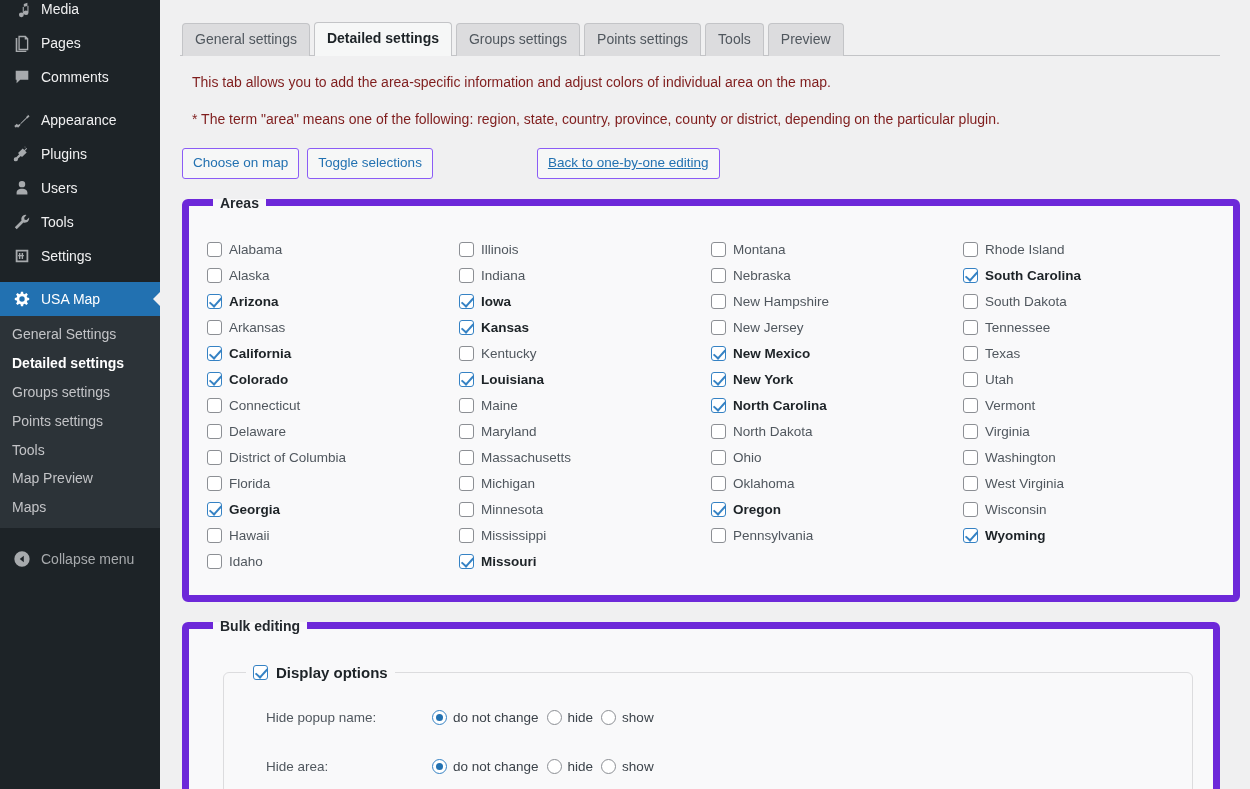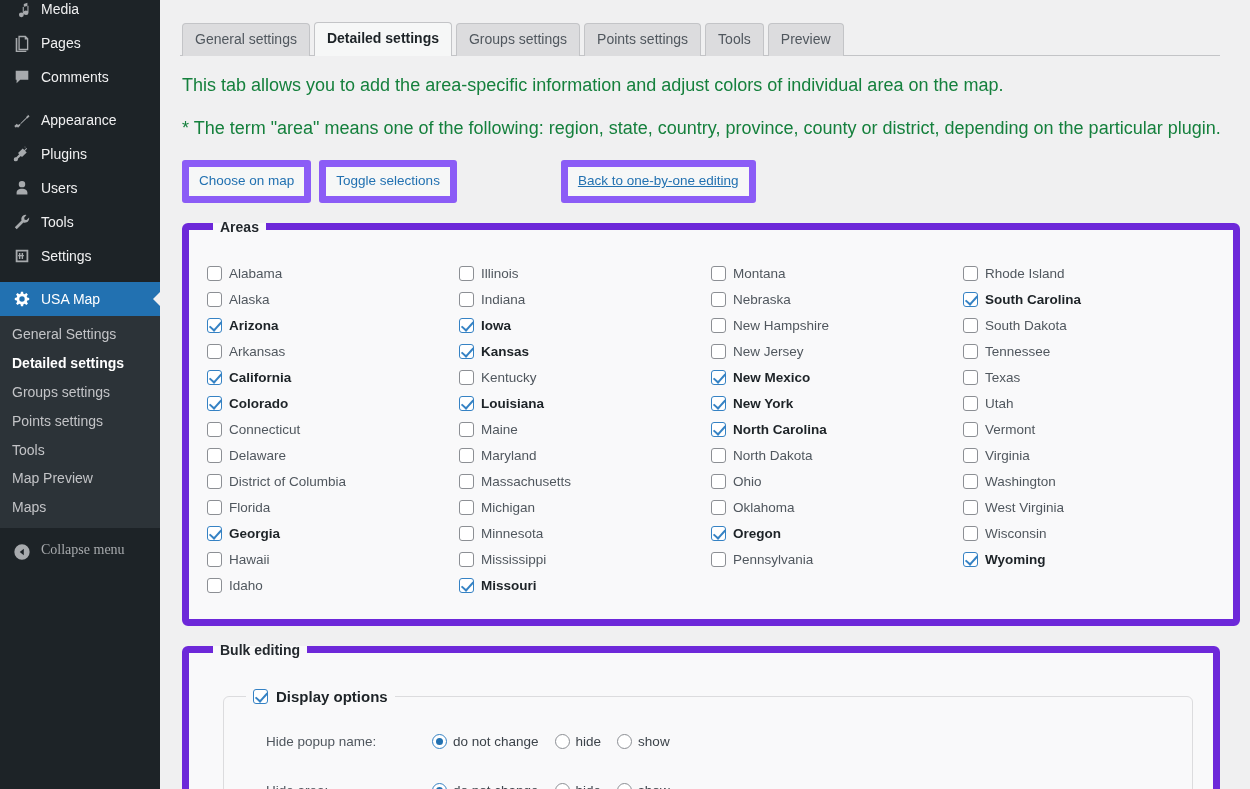--- a/index.html
+++ b/index.html
@@ -48,23 +48,23 @@
   }
   .submenu { background: #2c3338; padding: 4px 0 6px 0; }
   .submenu-item {
     display: block; padding: 5px 0 5px 12px;
     font-size: 14px; color: #c3c4c7; line-height: 1.35;
     white-space: nowrap;
   }
   .submenu-item.current { color: #fff; font-weight: 700; }
   .collapse-wrap { margin-top: 14px; }
   .collapse-item {
-    display: flex; align-items: flex-start;
+    display: flex; align-items: center;
     height: 34px; padding-left: 12px;
-    font-size: 14px; color: #a7aaad; font-family: Liberation Serif, serif;
+    font-size: 14px; color: #a7aaad;
   }
   .collapse-icon {
     width: 20px; height: 20px; margin-right: 9px; flex: 0 0 20px;
     display: flex; align-items: center; justify-content: center;
   }
   .collapse-icon svg { width: 18px; height: 18px; fill: #a7aaad; }
 
   
   .main {
     position: absolute; left: 160px; top: 0;
@@ -95,30 +95,30 @@
     position: relative; bottom: -1px;
   }
   .tab.active {
     background: #f6f7f7;
     color: #1d2327; font-weight: 700;
     border-color: #c3c4c7;
     padding-bottom: 9px;
   }
 
   .desc {
-    font-size: 18px; color: #15803d;
-    margin: 16px 0 0 2px; line-height: 1.5;
+    font-size: 14px; color: #7f1d1d;
+    margin: 16px 0 0 12px; line-height: 1.5;
   }
   .desc.second { margin-top: 16px; }
 
   .btn-row { display: flex; align-items: center; margin: 18px 0 0 2px; }
   .btn {
     font-size: 13.5px; color: #2271b1;
     background: #f6f7f7;
-    border: 7px solid #8b5cf6;
+    border: 1px solid #8b5cf6;
     border-radius: 3px;
     padding: 5px 10px 6px 10px;
     line-height: 1.3;
     margin-right: 8px;
     white-space: nowrap;
   }
   .btn.spaced { margin-left: 96px; text-decoration: underline; }
 
   
   fieldset.panel {
@@ -188,21 +188,21 @@
   .opt-row {
     display: flex; align-items: center;
     height: 33px;
     margin-top: 16px;
   }
   .opt-label {
     width: 190px; flex: 0 0 190px;
     font-size: 13.5px; color: #50575e;
     padding-left: 24px;
   }
-  .radio-group { display: flex; align-items: flex-end; gap: 8px; }
+  .radio-group { display: flex; align-items: flex-end; }
   .radio-item { display: flex; align-items: center; margin-right: 8px; }
   .radio {
     width: 15px; height: 15px; flex: 0 0 15px;
     border: 1px solid #8c8f94; border-radius: 50%;
     background: #fff; position: relative;
   }
   .radio.on { border-color: #3582c4; }
   .radio.on::after {
     content: ""; position: absolute;
     left: 3px; top: 3px; width: 7px; height: 7px;

